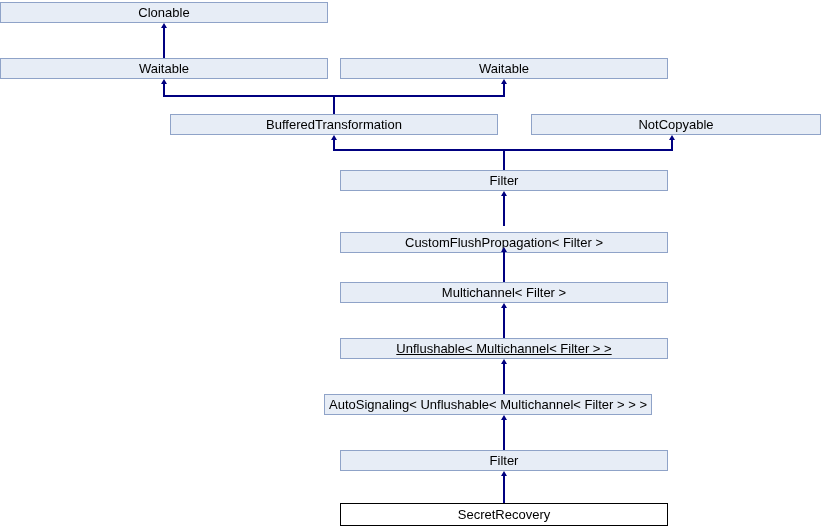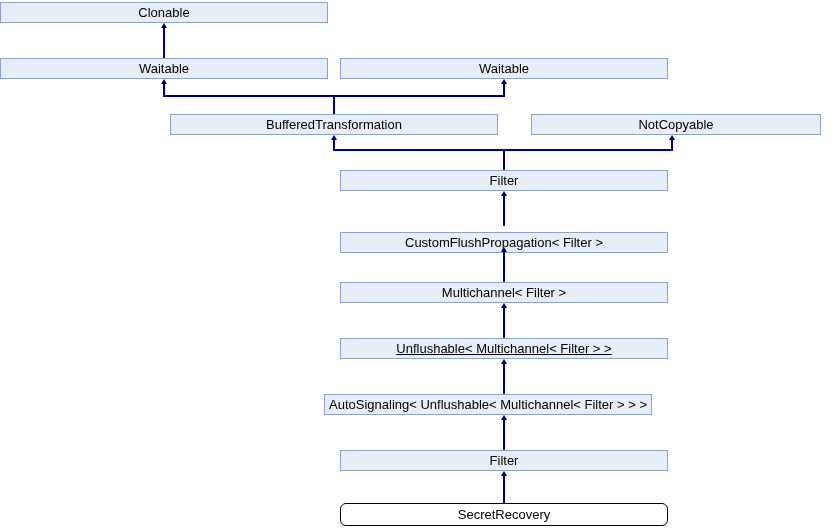--- a/index.html
+++ b/index.html
@@ -31,21 +31,20 @@
     display: flex;
     align-items: center;
     justify-content: center;
     white-space: nowrap;
     cursor: pointer;
   }
   .node.focus {
     background: var(--focus-fill);
     border-color: var(--focus-border);
     cursor: default;
-    border-radius: 6px;
   }
   .line {
     position: absolute;
     background: var(--edge);
   }
   .arrow {
     position: absolute;
     width: 0;
     height: 0;
     border-left: 3px solid transparent;

